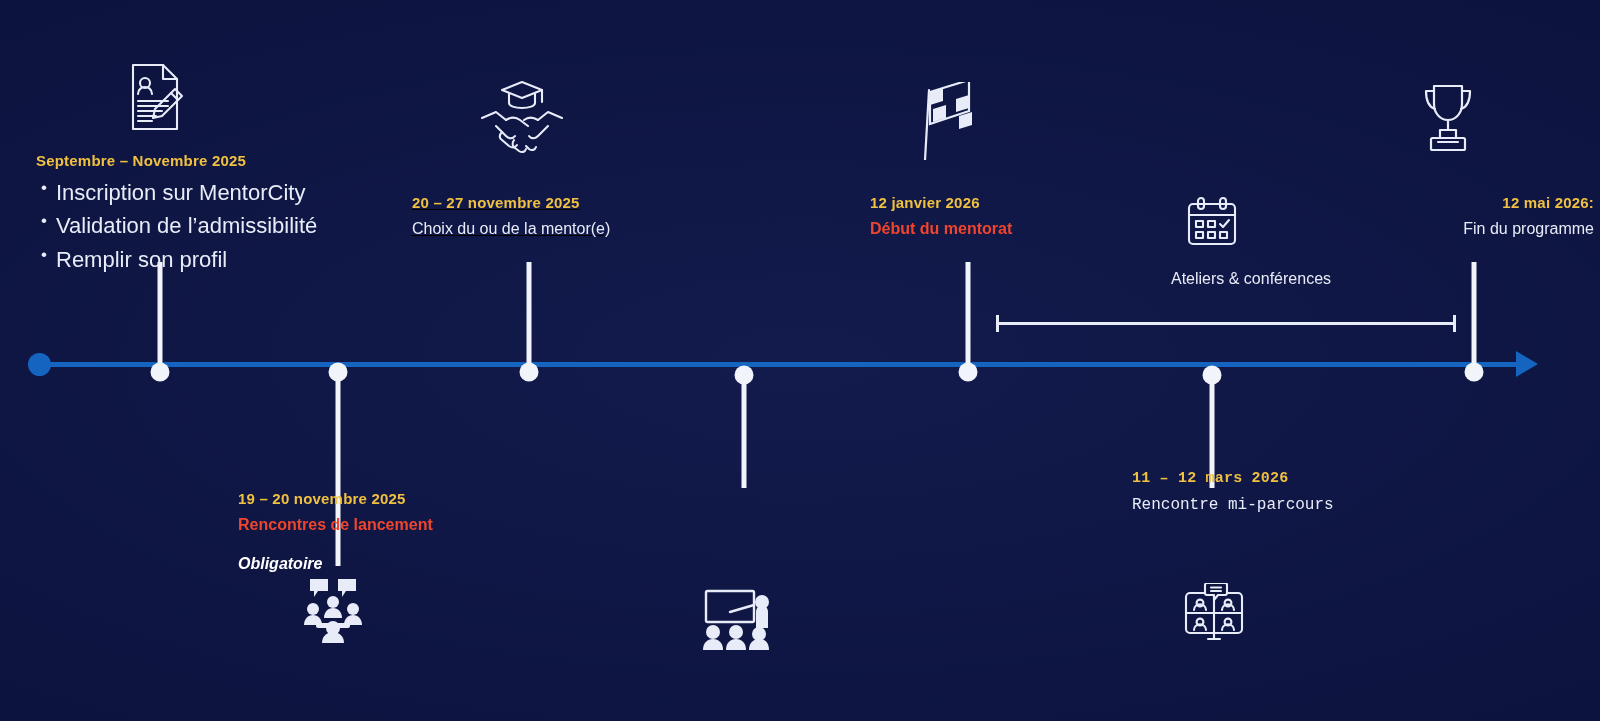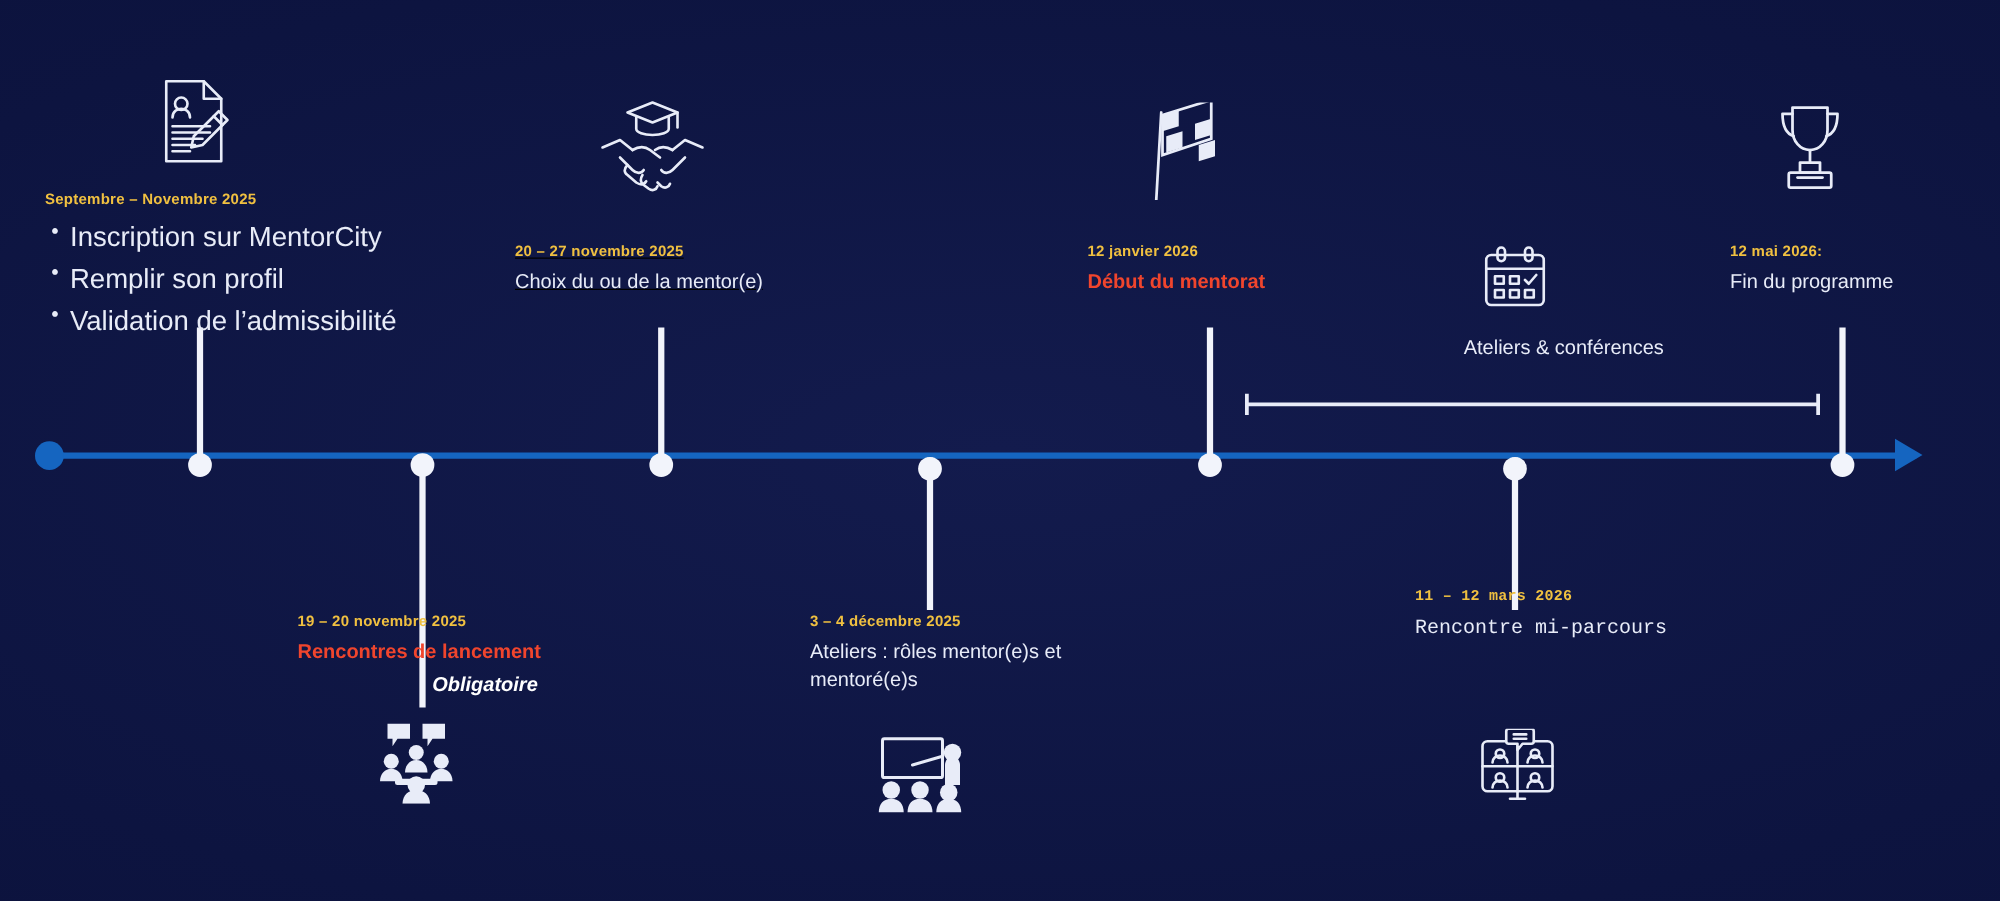--- a/index.html
+++ b/index.html
@@ -67,43 +67,42 @@
     transform: translateX(-50%);
     z-index: 3;
   }
 
   
   .entry {
     position: absolute;
     z-index: 5;
   }
   .entry-date {
-    font-size: 12px;
+    font-size: 15px;
     font-weight: bold;
     color: #f0c040;
     letter-spacing: .2px;
     white-space: nowrap;
     margin: 0 0 7px 0;
   }
   .entry-desc {
     font-size: 16px;
     color: #e8ecf8;
     line-height: 1.42;
     margin: 0;
   }
   .entry-desc.accent {
     color: #f0452d;
     font-weight: bold;
   }
   .entry-desc.italic {
     font-style: italic;
     font-weight: bold;
     color: #ffffff;
-    margin-top: 4px;
-    text-align: center;
+    margin-top: 16px;
   }
   .bullets {
     list-style: none;
     margin: 0;
     padding: 0;
   }
   .bullets li {
     font-size: 22px;
     color: #e8ecf8;
     line-height: 1.52;
@@ -189,22 +188,22 @@
       <path d="M10 32 c0-5 4-7 7-7 s7 2 7 7"></path>
       <path d="M10 39 h30 M10 44 h30 M10 49 h24 M10 54 h18 M10 59 h14"></path>
       <path d="M47 27 l7 7 -20 20 -9 2 2-9 Z"></path>
       <path d="M43 31 l7 7"></path>
     </svg>
   </div>
   <div class="entry" style="left:36px; top:152px; width:330px;">
     <p class="entry-date">Septembre – Novembre 2025</p>
     <ul class="bullets">
       <li>Inscription sur MentorCity</li>
+      <li>Validation de l’admissibilité</li>
       <li>Remplir son profil</li>
-      <li>Validation de l’admissibilité</li>
     </ul>
   </div>
 
   <div class="entry" style="left:238px; top:490px; width:300px;">
     <p class="entry-date">19 – 20 novembre 2025</p>
     <p class="entry-desc accent">Rencontres de lancement</p>
     <p class="entry-desc italic">Obligatoire</p>
   </div>
   <div class="icon" style="left:302px; top:575px;">
     <svg width="62" height="68" viewBox="0 0 62 68" fill="none" stroke="#e8ecf8" stroke-width="2">
@@ -236,24 +235,20 @@
       <path d="M24 54 c-3 3-3 6 0 8 l7 6 c3 2 6 2 8-1"></path>
       <path d="M36 62 c-2 3-2 6 1 8 l4 3 c3 2 6 1 7-2"></path>
       <path d="M48 68 l3 3 c3 2 6 1 7-2"></path>
     </svg>
   </div>
   <div class="entry" style="left:412px; top:194px; width:300px;text-decoration:underline;">
     <p class="entry-date">20 – 27 novembre 2025</p>
     <p class="entry-desc">Choix du ou de la mentor(e)</p>
   </div>
 
-  <div class="entry" style="left:648px; top:490px; width:250px;">
-    <p class="entry-date">3 – 4 décembre 2025</p>
-    <p class="entry-desc">Ateliers : rôles mentor(e)s et mentoré(e)s</p>
-  </div>
   <div class="icon" style="left:700px; top:588px;">
     <svg width="72" height="62" viewBox="0 0 72 62" fill="none" stroke="#e8ecf8" stroke-width="2.4">
       <rect x="6" y="3" width="48" height="31" rx="1.5"></rect>
       <circle cx="62" cy="14" r="7" fill="#e8ecf8" stroke="none"></circle>
       <path d="M56 24 c0-4 3-7 6-7 s6 3 6 7 v16 h-12 Z" fill="#e8ecf8" stroke="none"></path>
       <path d="M30 24 l24-7" stroke-linecap="round"></path>
       <circle cx="13" cy="44" r="7" fill="#e8ecf8" stroke="none"></circle>
       <path d="M3 62 c0-7 4-11 10-11 s10 4 10 11 Z" fill="#e8ecf8" stroke="none"></path>
       <circle cx="36" cy="44" r="7" fill="#e8ecf8" stroke="none"></circle>
       <path d="M26 62 c0-7 4-11 10-11 s10 4 10 11 Z" fill="#e8ecf8" stroke="none"></path>
@@ -328,18 +323,18 @@
     <svg width="58" height="72" viewBox="0 0 58 72" fill="none" stroke="#e8ecf8" stroke-width="2.2" stroke-linecap="round" stroke-linejoin="round">
       <path d="M15 4 h28 v18 c0 9-6 16-14 16 s-14-7-14-16 Z"></path>
       <path d="M15 9 h-8 c0 10 3 16 9 18"></path>
       <path d="M43 9 h8 c0 10-3 16-9 18"></path>
       <path d="M29 38 v10"></path>
       <path d="M21 48 h16 v8 H21 Z"></path>
       <rect x="12" y="56" width="34" height="12" rx="1.5"></rect>
       <path d="M19 60 h20"></path>
     </svg>
   </div>
-  <div class="entry" style="left:1384px; top:194px; width:210px;">
+  <div class="entry" style="left:1384px; top:194px; width:210px;text-align:right;">
     <p class="entry-date">12 mai 2026:</p>
     <p class="entry-desc">Fin du programme</p>
   </div>
 
 </div>
 
 </body></html>

